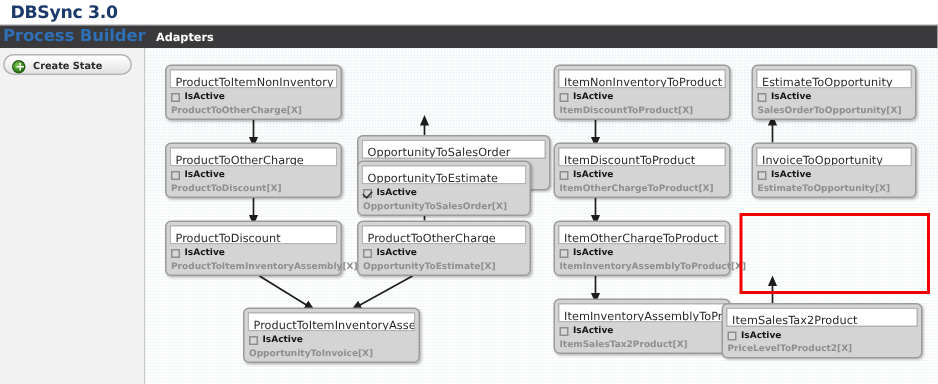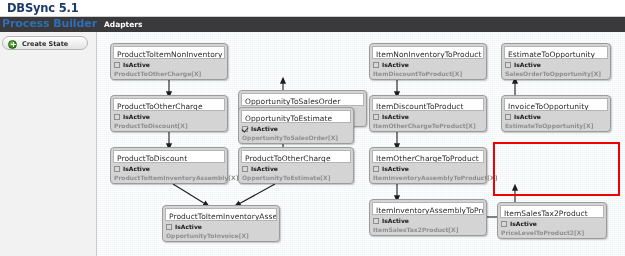--- a/index.html
+++ b/index.html
@@ -143,21 +143,21 @@
     box-sizing:border-box;
     background:transparent;
   }
 </style>
 </head>
 <body>
 
 <div id="app">
 
   <div class="titlebar">
-    <div class="app-title">DBSync 5.1</div>
+    <div class="app-title">DBSync 3.0</div>
   </div>
 
   <div class="darkbar"></div>
   <div class="pb-label">Process Builder</div>
   <div class="adapters-label">Adapters</div>
 
   <div class="sidebar"></div>
   <div class="create-state">
     <span class="cs-icon"></span>
     <span class="cs-label">Create State</span>
@@ -332,21 +332,21 @@
             <span>InvoiceToOpportunity</span>
           </div>
         <div class="node-body">
           <span class="cb"></span>
           <span class="isactive">IsActive</span>
           <span class="subtext">EstimateToOpportunity[X]</span>
         </div>
       </div>
 
 
-      <div class="node" style="left:400px;top:170px;width:110px;height:37px;">
+      <div class="node" style="left:384px;top:170px;width:134px;height:37px;">
         <div class="node-title">
             <span>ItemSalesTax2Product</span>
           </div>
         <div class="node-body">
           <span class="cb"></span>
           <span class="isactive">IsActive</span>
           <span class="subtext">PriceLevelToProduct2[X]</span>
         </div>
       </div>
 

